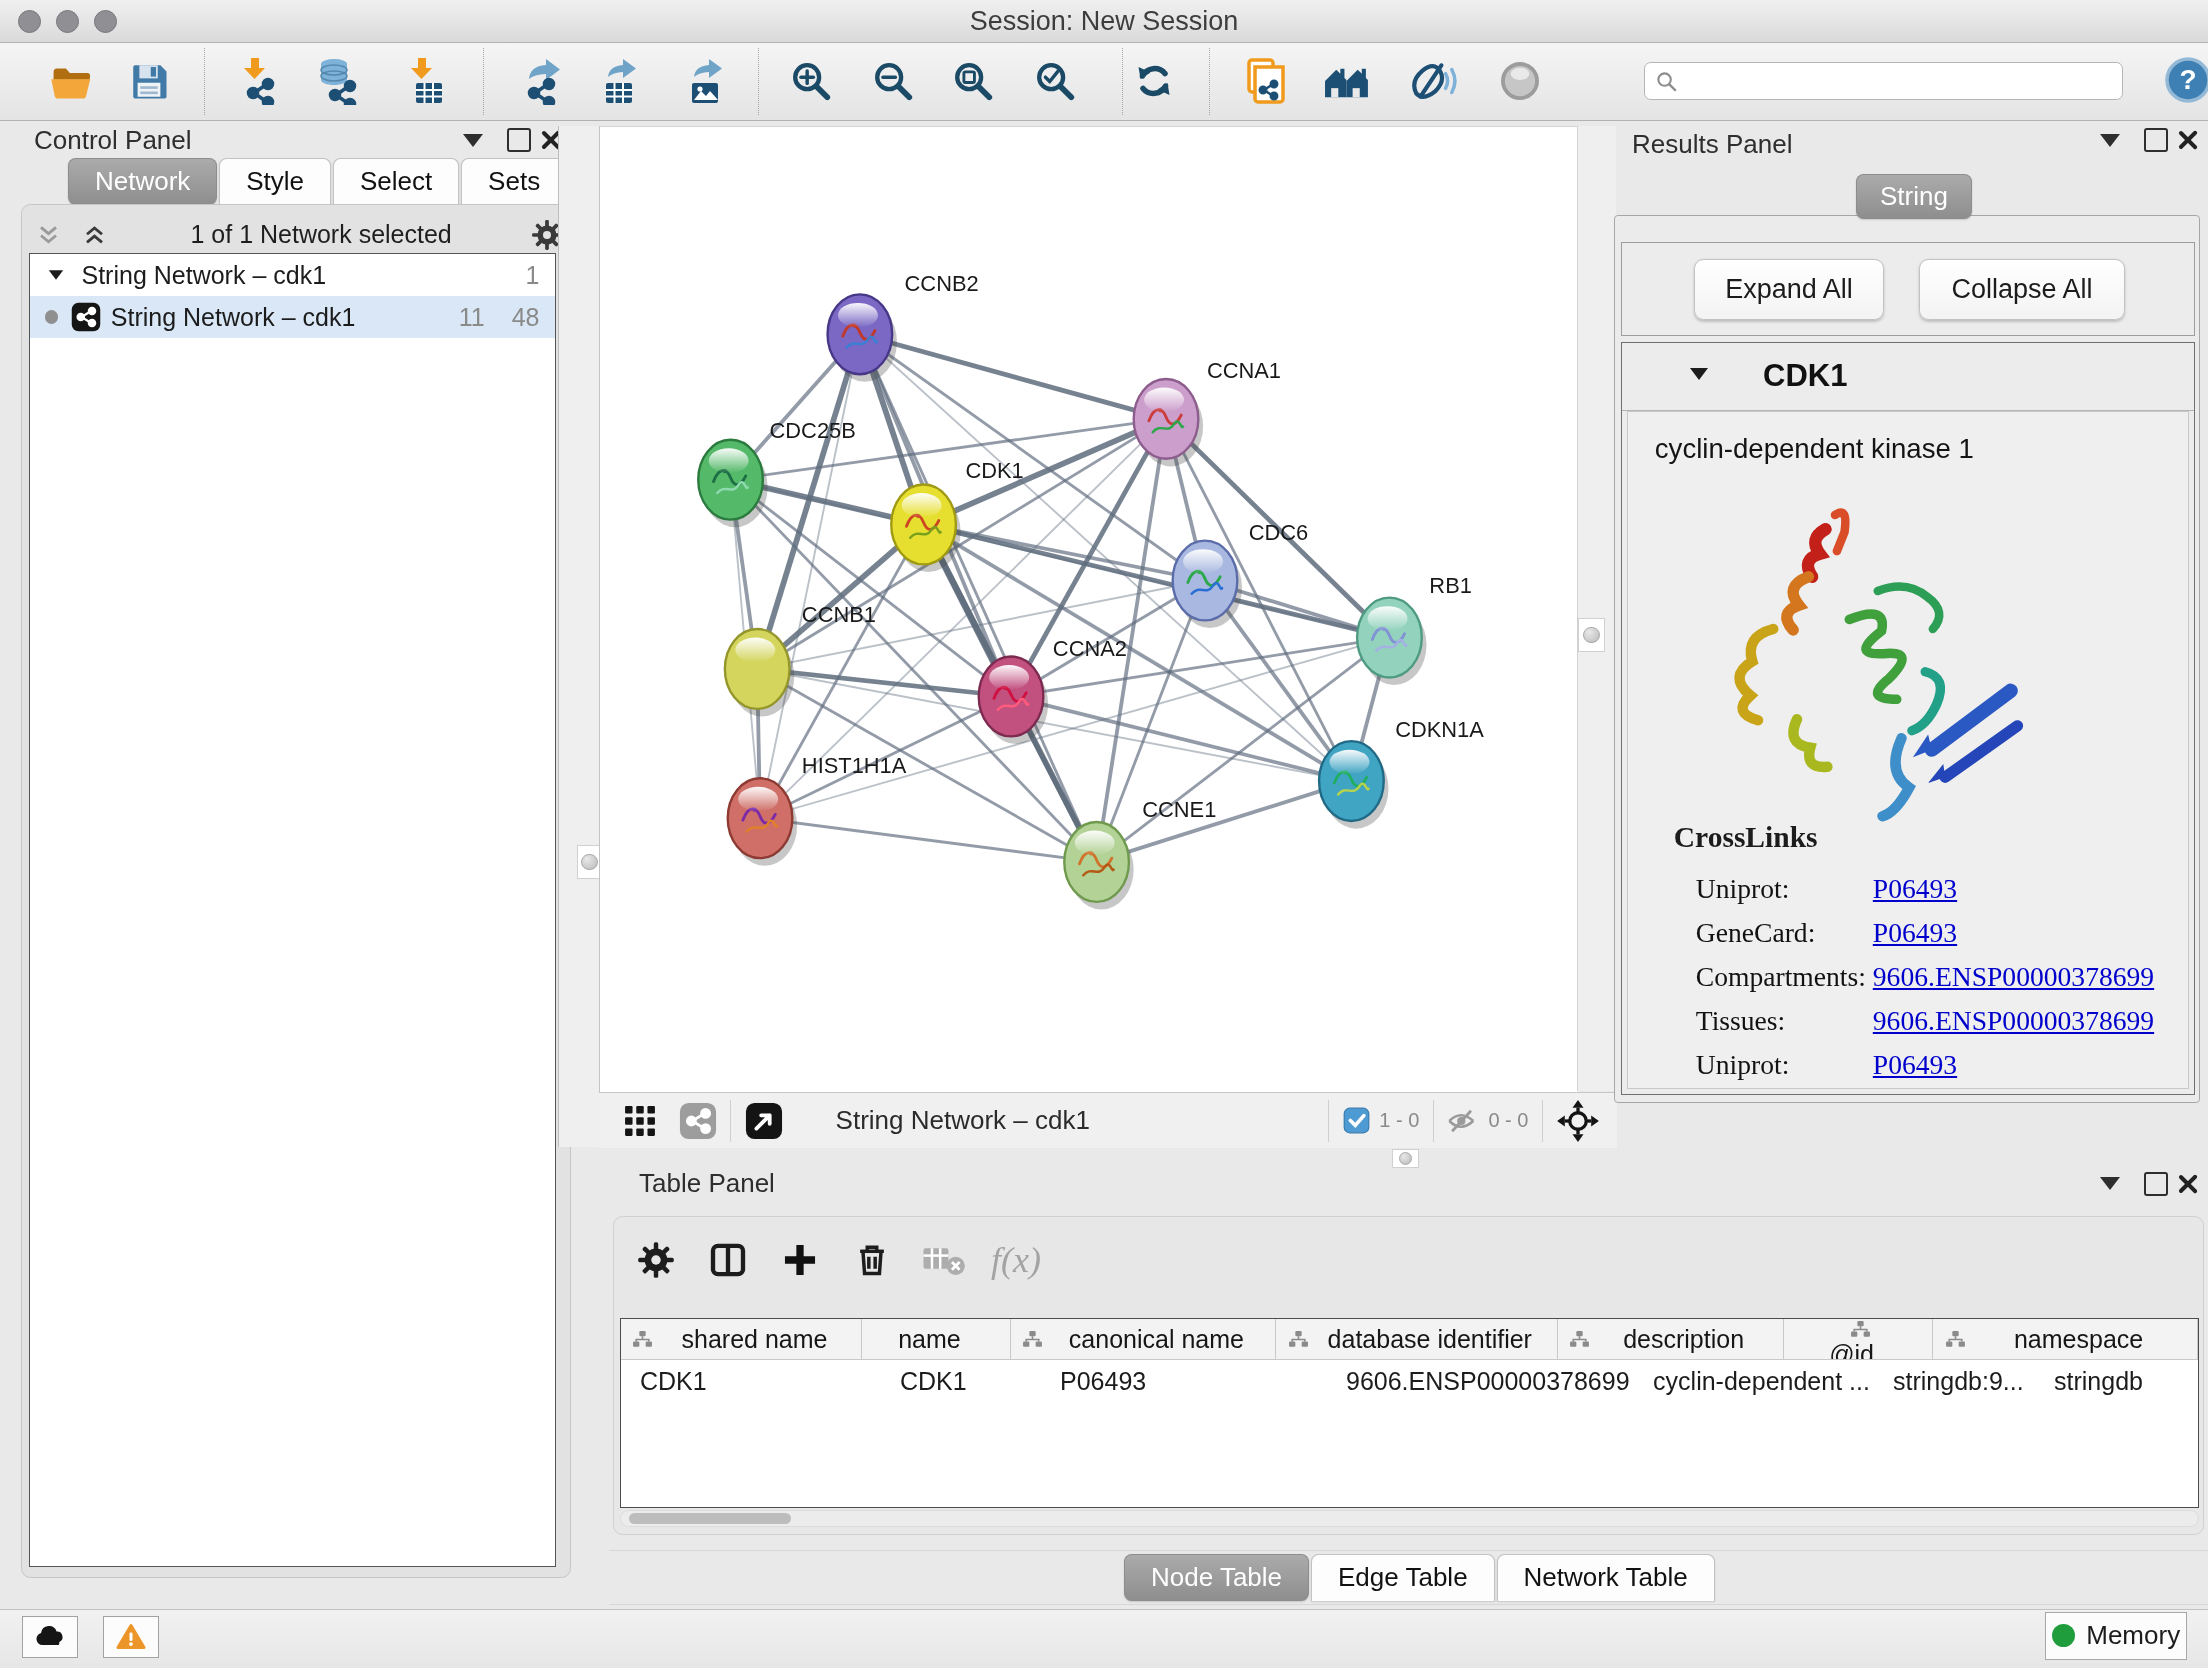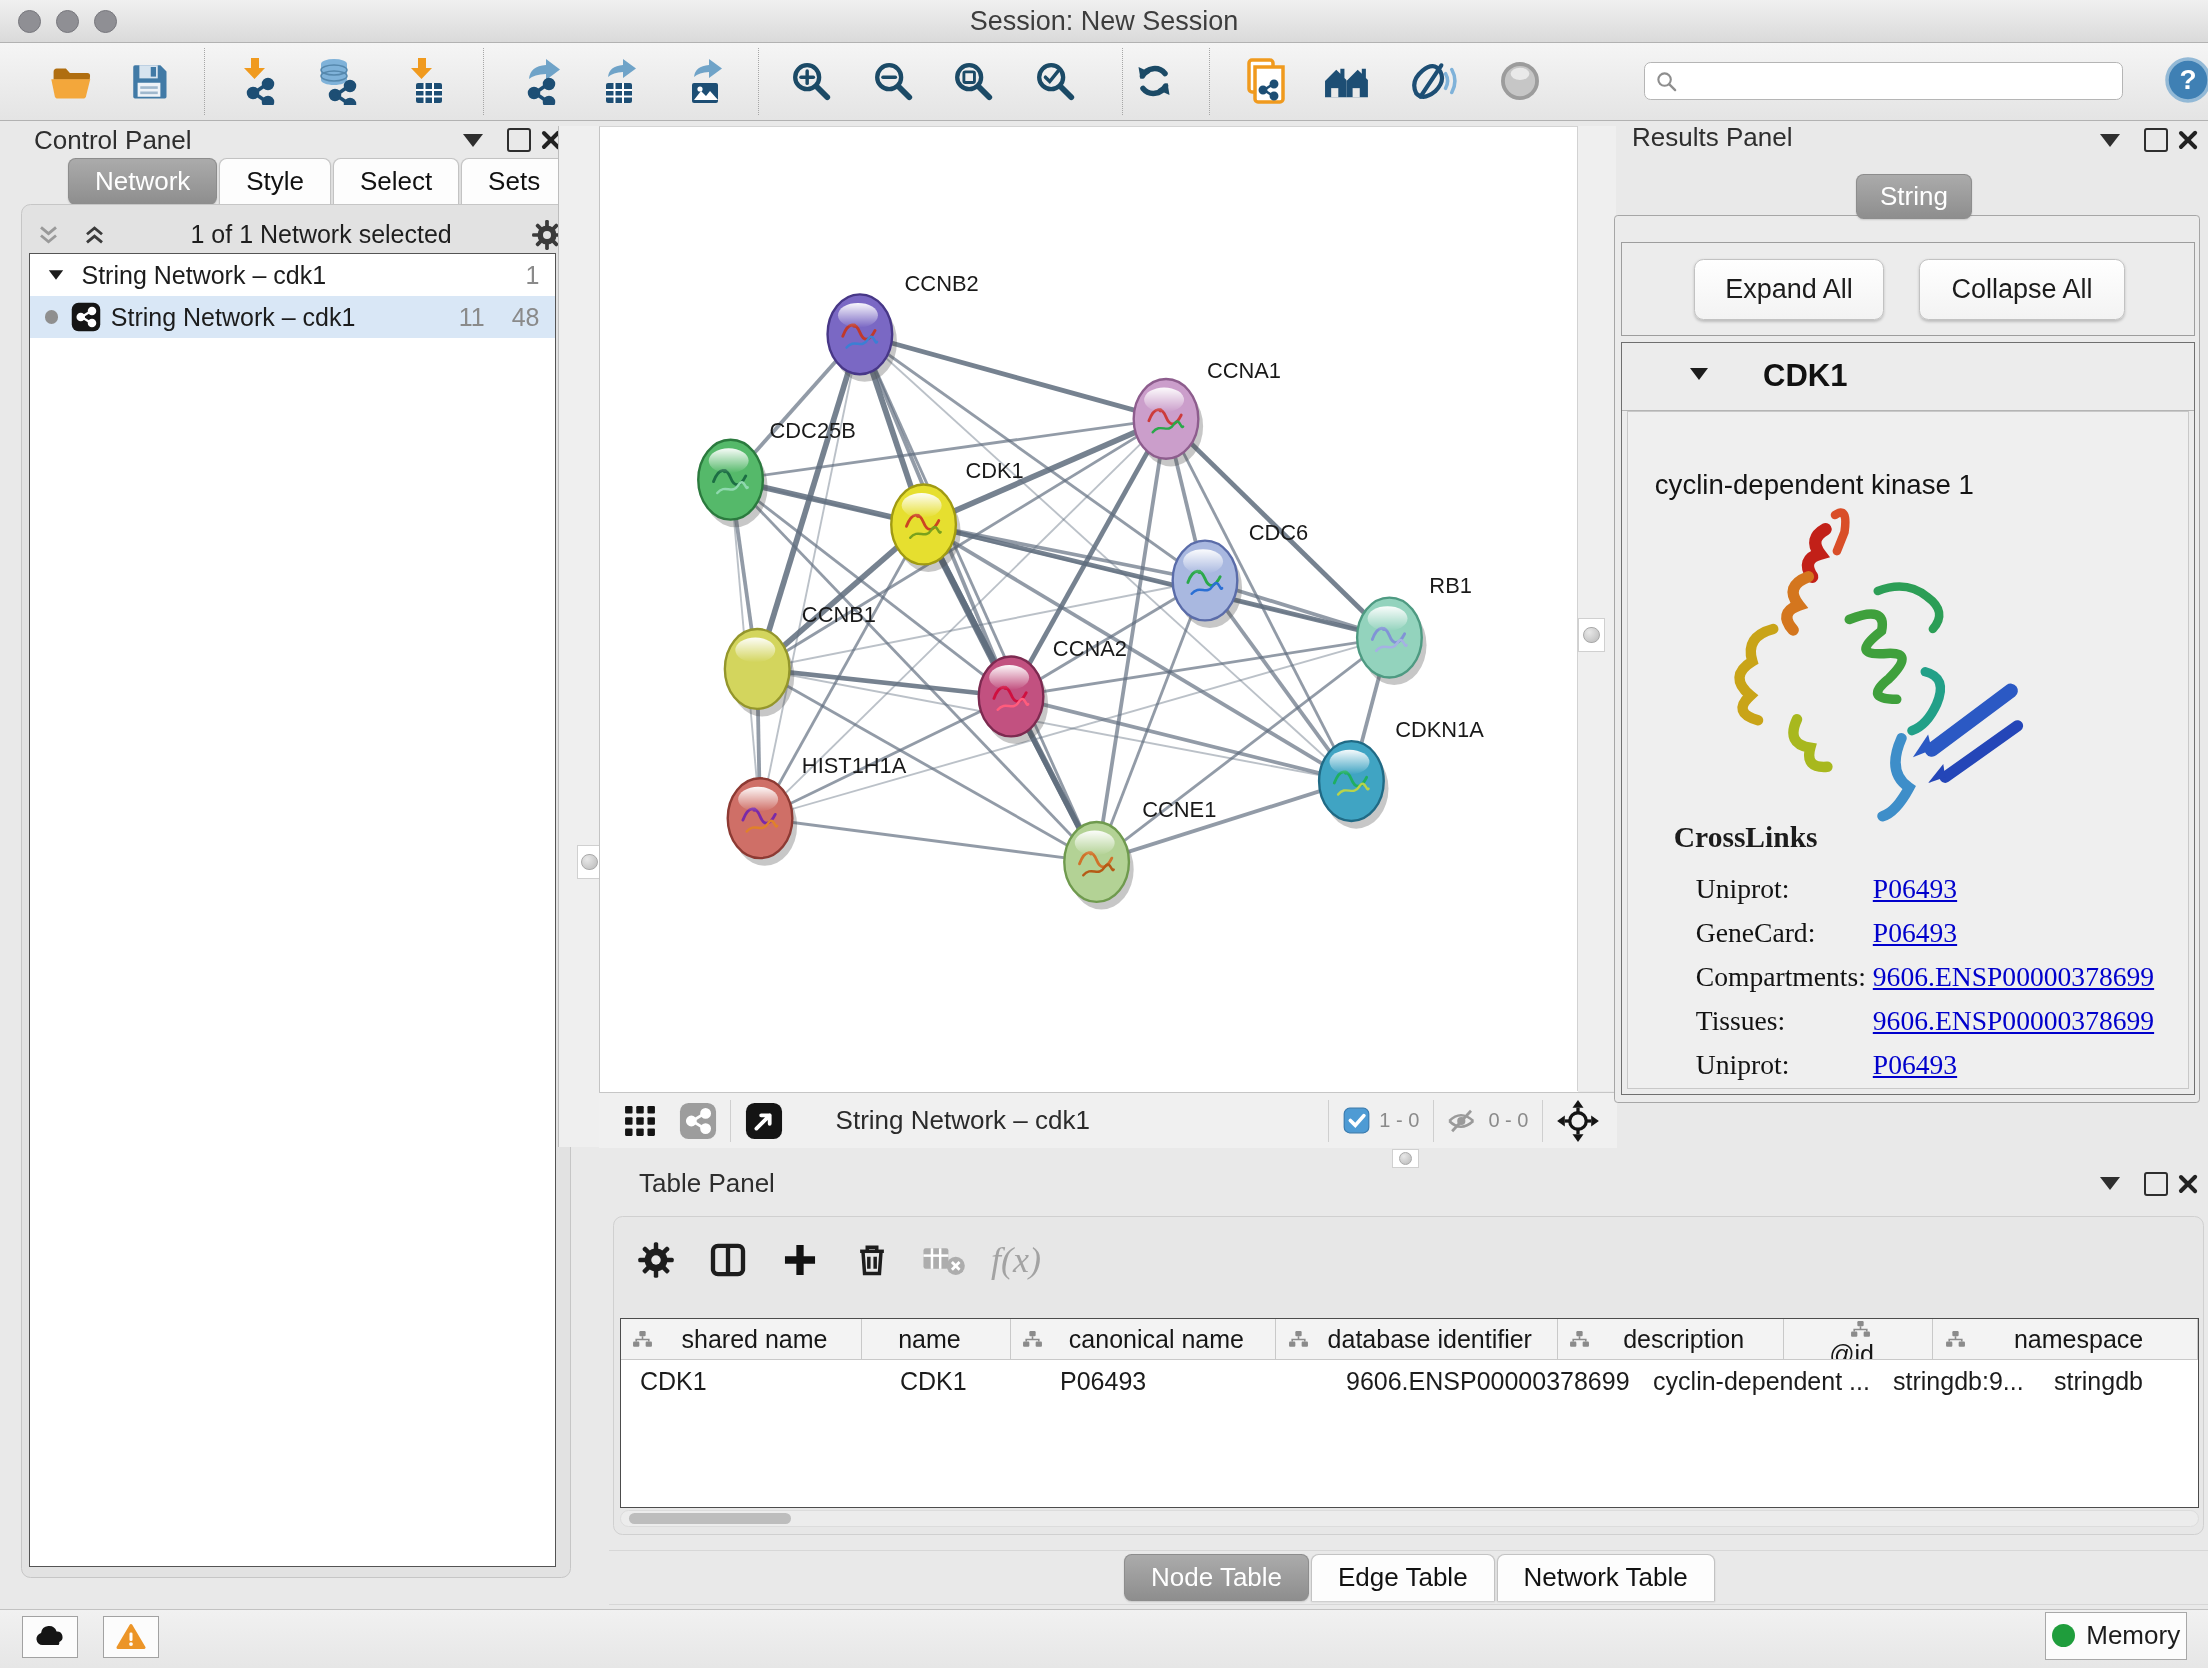--- a/index.html
+++ b/index.html
@@ -57,21 +57,21 @@
   .rp-expandbox{position:absolute;left:1621px;top:242px;width:574px;height:94px;background:#ececec;
     border:1.9px solid #9d9d9d;box-sizing:border-box;}
   .rp-btn{position:absolute;height:59px;background:linear-gradient(#ffffff,#f3f3f3);border:1px solid #c2c2c2;
     border-radius:9.5px;font-size:27px;display:flex;align-items:center;justify-content:center;cursor:pointer;
     box-shadow:0 1.9px 2.9px rgba(0,0,0,.2);}
   .rp-cdkbox{position:absolute;left:1621px;top:342px;width:574px;height:753px;border:1.9px solid #6f6f6f;
     background:#ececec;box-sizing:border-box;}
   .rp-cdkhead{position:absolute;left:0;top:0;right:0;height:67px;border-bottom:1.9px solid #b4b4b4;}
   .rp-cdktitle{position:absolute;left:141px;top:15px;font-size:31px;font-weight:bold;color:#111;}
   .rp-content{position:absolute;left:4.8px;top:68px;right:4.8px;bottom:4.8px;background:#efefef;border:1px solid #c8c8c8;}
-  .rp-desc{position:absolute;left:27px;top:21px;font-size:27.6px;color:#141414;margin-top:36px;}
+  .rp-desc{position:absolute;left:27px;top:21px;font-size:27.6px;color:#141414;}
   .cl-head{position:absolute;left:46px;top:409px;font-family:"Liberation Serif",serif;font-weight:bold;font-size:29.5px;}
   .cl-rows{position:absolute;left:68px;top:455px;width:476px;}
   .cl-row{display:flex;height:44px;align-items:center;font-family:"Liberation Serif",serif;font-size:27.6px;}
   .cl-row .lbl{width:177px;color:#121212;}
   .cl-row .val{color:#0000cc;text-decoration:underline;cursor:pointer;}
   
   .tp-box{position:absolute;left:613px;top:1216px;width:1589px;height:317px;background:#e7e7e7;
     border:1px solid #d0d0d0;border-radius:9.5px;}
   .tp-toolbar{position:absolute;left:620px;top:1229px;height:61px;display:flex;align-items:center;}
   .tp-ic{width:72px;display:flex;align-items:center;justify-content:center;cursor:pointer;}
@@ -594,21 +594,21 @@
           <line x1="20" y1="27" x2="20" y2="32"></line>
           <line x1="8" y1="20" x2="13" y2="20"></line>
           <line x1="27" y1="20" x2="32" y2="20"></line>
         </g>
       </svg>
   </div>
   <div class="grip" style="left:1392px;top:1149px;width:25px;height:17px">
       <i style="width:11.4px;height:11.4px"></i>
     </div>
 
-  <div class="phead" style="left:1632px;top:122px">Results Panel</div>
+  <div class="phead" style="left:1632px;top:129px">Results Panel</div>
   <div class="ph-tri" style="left:2100px;top:134px"></div>
   <div class="ph-box" style="left:2144px;top:128px"></div>
   <div class="ph-x" style="left:2176px;top:129px"></div>
 
   <div class="rp-body"></div>
   <div class="tab sel" style="position:absolute;left:1856px;top:174px;padding:5.7px 23px 7.6px">String</div>
 
   <div class="rp-expandbox"></div>
   <div class="rp-btn" style="left:1694px;top:259px;width:188px">Expand All</div>
   <div class="rp-btn" style="left:1919px;top:259px;width:204px">Collapse All</div>

